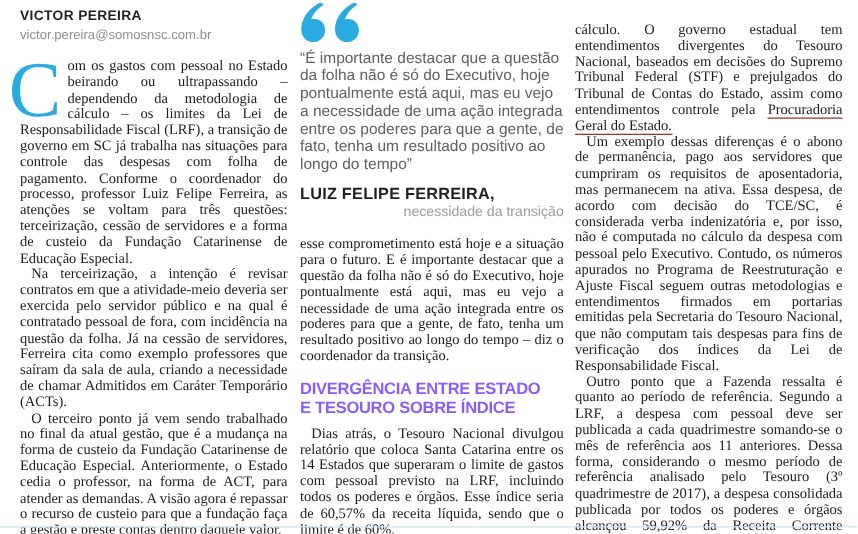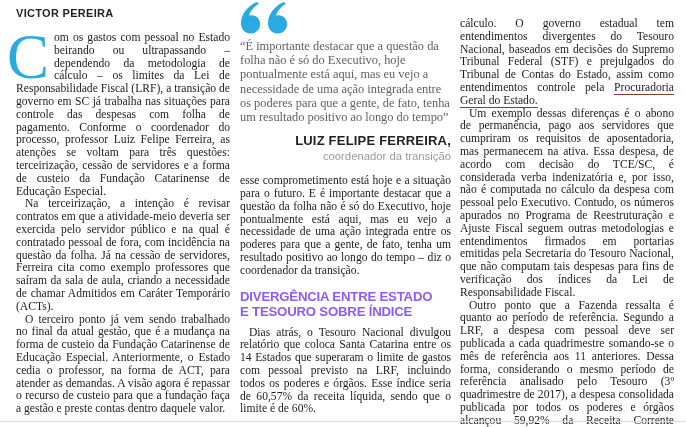--- a/index.html
+++ b/index.html
@@ -15,64 +15,65 @@
   .byline-email{font-family:"Liberation Sans",sans-serif;font-size:10.5px;color:#8d8d8d;margin-top:3px;}
 
   .article{margin-top:13px;}
   .body-p{font-size:11.6px;line-height:12.8px;text-align:justify;margin:0;color:#1c1c1e;}
   .body-p.indent{text-indent:9px;}
 
   .dropcap{float:left;font-family:"Liberation Serif",serif;font-size:63px;line-height:47px;
            color:#29ABE2;margin:2px 5px 0 -9px;}
 
   .quote-icon-wrap{height:32px;}
-  .pullquote{font-family:Liberation Serif, serif;font-size:12.4px;line-height:14.2px;
+  .pullquote{font-family:Liberation Sans, sans-serif;font-size:12.4px;line-height:14.2px;
              color:#5e5f62;margin-top:5px;text-align:left;}
   .attr-name{font-family:"Liberation Sans",sans-serif;font-weight:700;font-size:13px;
-             color:#231f20;text-align:right;margin-top:9px;letter-spacing:.2px;}
+             color:#231f20;text-align:left;margin-top:9px;letter-spacing:.2px;}
   .attr-role{font-family:"Liberation Sans",sans-serif;font-size:11.3px;color:#9b9b9b;
              text-align:right;margin-top:2px;}
   .mid-body{margin-top:13px;}
 
   .subhead{font-family:"Liberation Sans",sans-serif;font-weight:800;font-size:13.2px;
            line-height:15px;color:#8b5cf6;margin:11px 0 8px 0;letter-spacing:-0.2px;}
 
   .underline-red{border-bottom:1.5px solid #8C3A2B;padding-bottom:0px;}
 
   .bottom-rule{position:absolute;left:0;right:0;bottom:5px;height:1px;background:#d2e1ea;}
 </style>
 </head>
 <body>
 
 <div class="page">
 
   <div class="col col-left">
     <div>
       <div class="byline-name">VICTOR PEREIRA</div>
+      <div class="byline-email">victor.pereira@somosnsc.com.br</div>
     </div>
     <div class="article">
       <p class="body-p"><span class="dropcap">C</span><span>om os gastos com pessoal no Estado beirando ou ultrapassando – dependendo da metodologia de cálculo – os limites da Lei de Responsabilidade Fiscal (LRF), a transição de governo em SC já trabalha nas situações para controle das despesas com folha de pagamento. Conforme o coordenador do processo, professor Luiz Felipe Ferreira, as atenções se voltam para três questões: terceirização, cessão de servidores e a forma de custeio da Fundação Catarinense de Educação Especial.</span></p>
       <p class="body-p indent">Na terceirização, a intenção é revisar contratos em que a atividade-meio deveria ser exercida pelo servidor público e na qual é contratado pessoal de fora, com incidência na questão da folha. Já na cessão de servidores, Ferreira cita como exemplo professores que saíram da sala de aula, criando a necessidade de chamar Admitidos em Caráter Temporário (ACTs).</p>
       <p class="body-p indent">O terceiro ponto já vem sendo trabalhado no final da atual gestão, que é a mudança na forma de custeio da Fundação Catarinense de Educação Especial. Anteriormente, o Estado cedia o professor, na forma de ACT, para atender as demandas. A visão agora é repassar o recurso de custeio para que a fundação faça a gestão e preste contas dentro daquele valor.</p>
 
     </div>
   </div>
 
   <div class="col col-mid">
     <div class="quote-icon-wrap">
       <svg width="54" height="32" viewBox="0 0 54 32" aria-hidden="true">
         <g fill="#29ABE2">
           <path d="M16.5 0C7 4.5 1 12.5 1 21.5 1 27.3 5.2 31.6 10.7 31.6c5.3 0 9.4-4.2 9.4-9.5 0-5-3.7-8.9-8.6-8.9-.9 0-1.8.1-2.5.4C10.5 8.9 13.9 4.6 19 1.8L16.5 0z"></path>
           <path d="M43.5 0C34 4.5 28 12.5 28 21.5c0 5.8 4.2 10.1 9.7 10.1 5.3 0 9.4-4.2 9.4-9.5 0-5-3.7-8.9-8.6-8.9-.9 0-1.8.1-2.5.4C37.5 8.9 40.9 4.6 46 1.8L43.5 0z"></path>
         </g>
       </svg>
     </div>
     <div class="pullquote">“É importante destacar que a questão da folha não é só do Executivo, hoje pontualmente está aqui, mas eu vejo a necessidade de uma ação integrada entre os poderes para que a gente, de fato, tenha um resultado positivo ao longo do tempo”</div>
     <div class="attr-name">LUIZ FELIPE FERREIRA,</div>
-    <div class="attr-role">coordenador da transição</div>
+    <div class="attr-role">necessidade da transição</div>
     <div class="mid-body">
       <p class="body-p">esse comprometimento está hoje e a situação para o futuro. E é importante destacar que a questão da folha não é só do Executivo, hoje pontualmente está aqui, mas eu vejo a necessidade de uma ação integrada entre os poderes para que a gente, de fato, tenha um resultado positivo ao longo do tempo – diz o coordenador da transição.</p>
       <div class="subhead">
         <div>DIVERGÊNCIA ENTRE ESTADO</div>
         <div>E TESOURO SOBRE ÍNDICE</div>
       </div>
       <p class="body-p indent">Dias atrás, o Tesouro Nacional divulgou relatório que coloca Santa Catarina entre os 14 Estados que superaram o limite de gastos com pessoal previsto na LRF, incluindo todos os poderes e órgãos. Esse índice seria de 60,57% da receita líquida, sendo que o limite é de 60%.</p>
 
     </div>
   </div>

